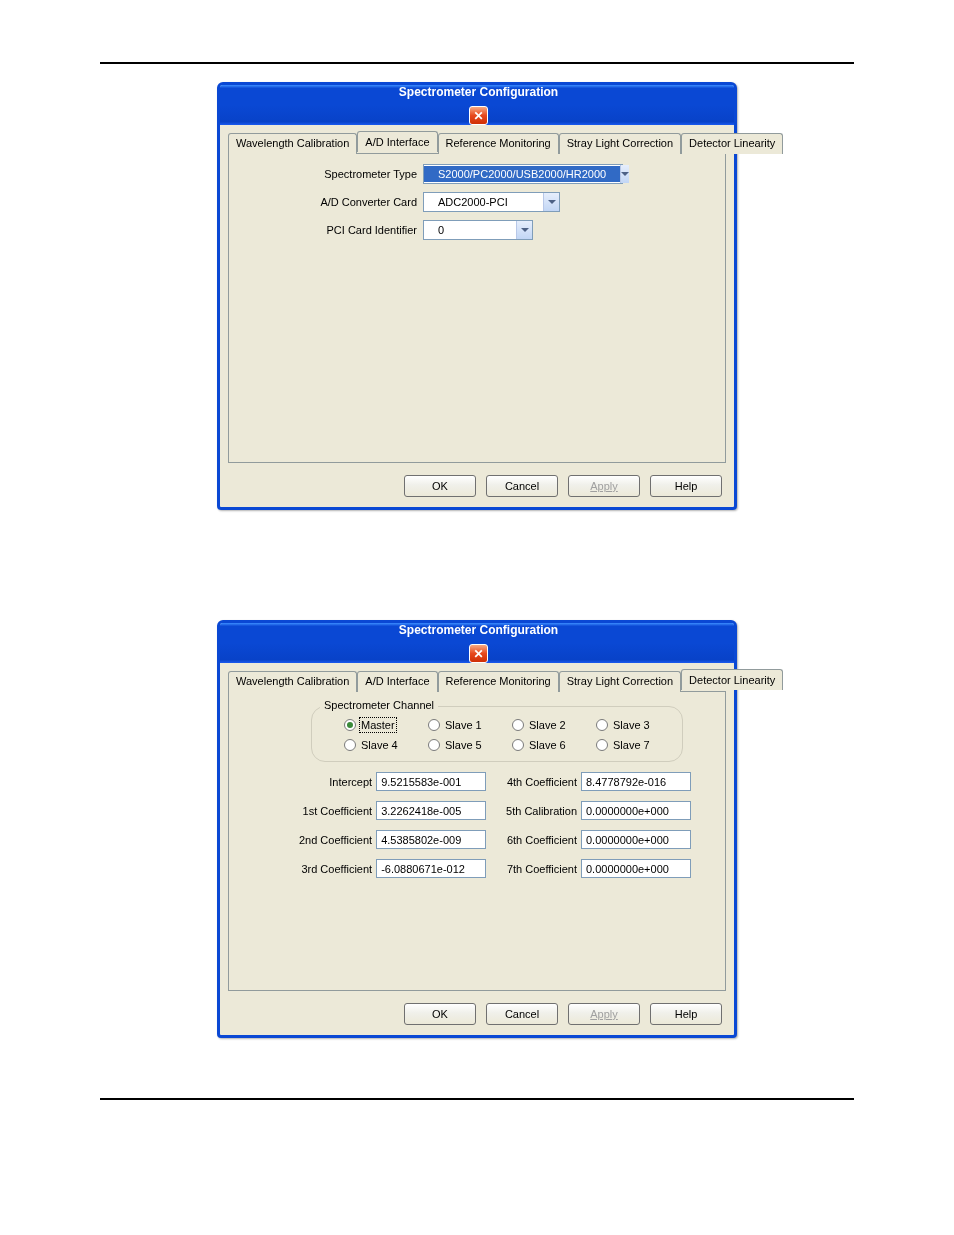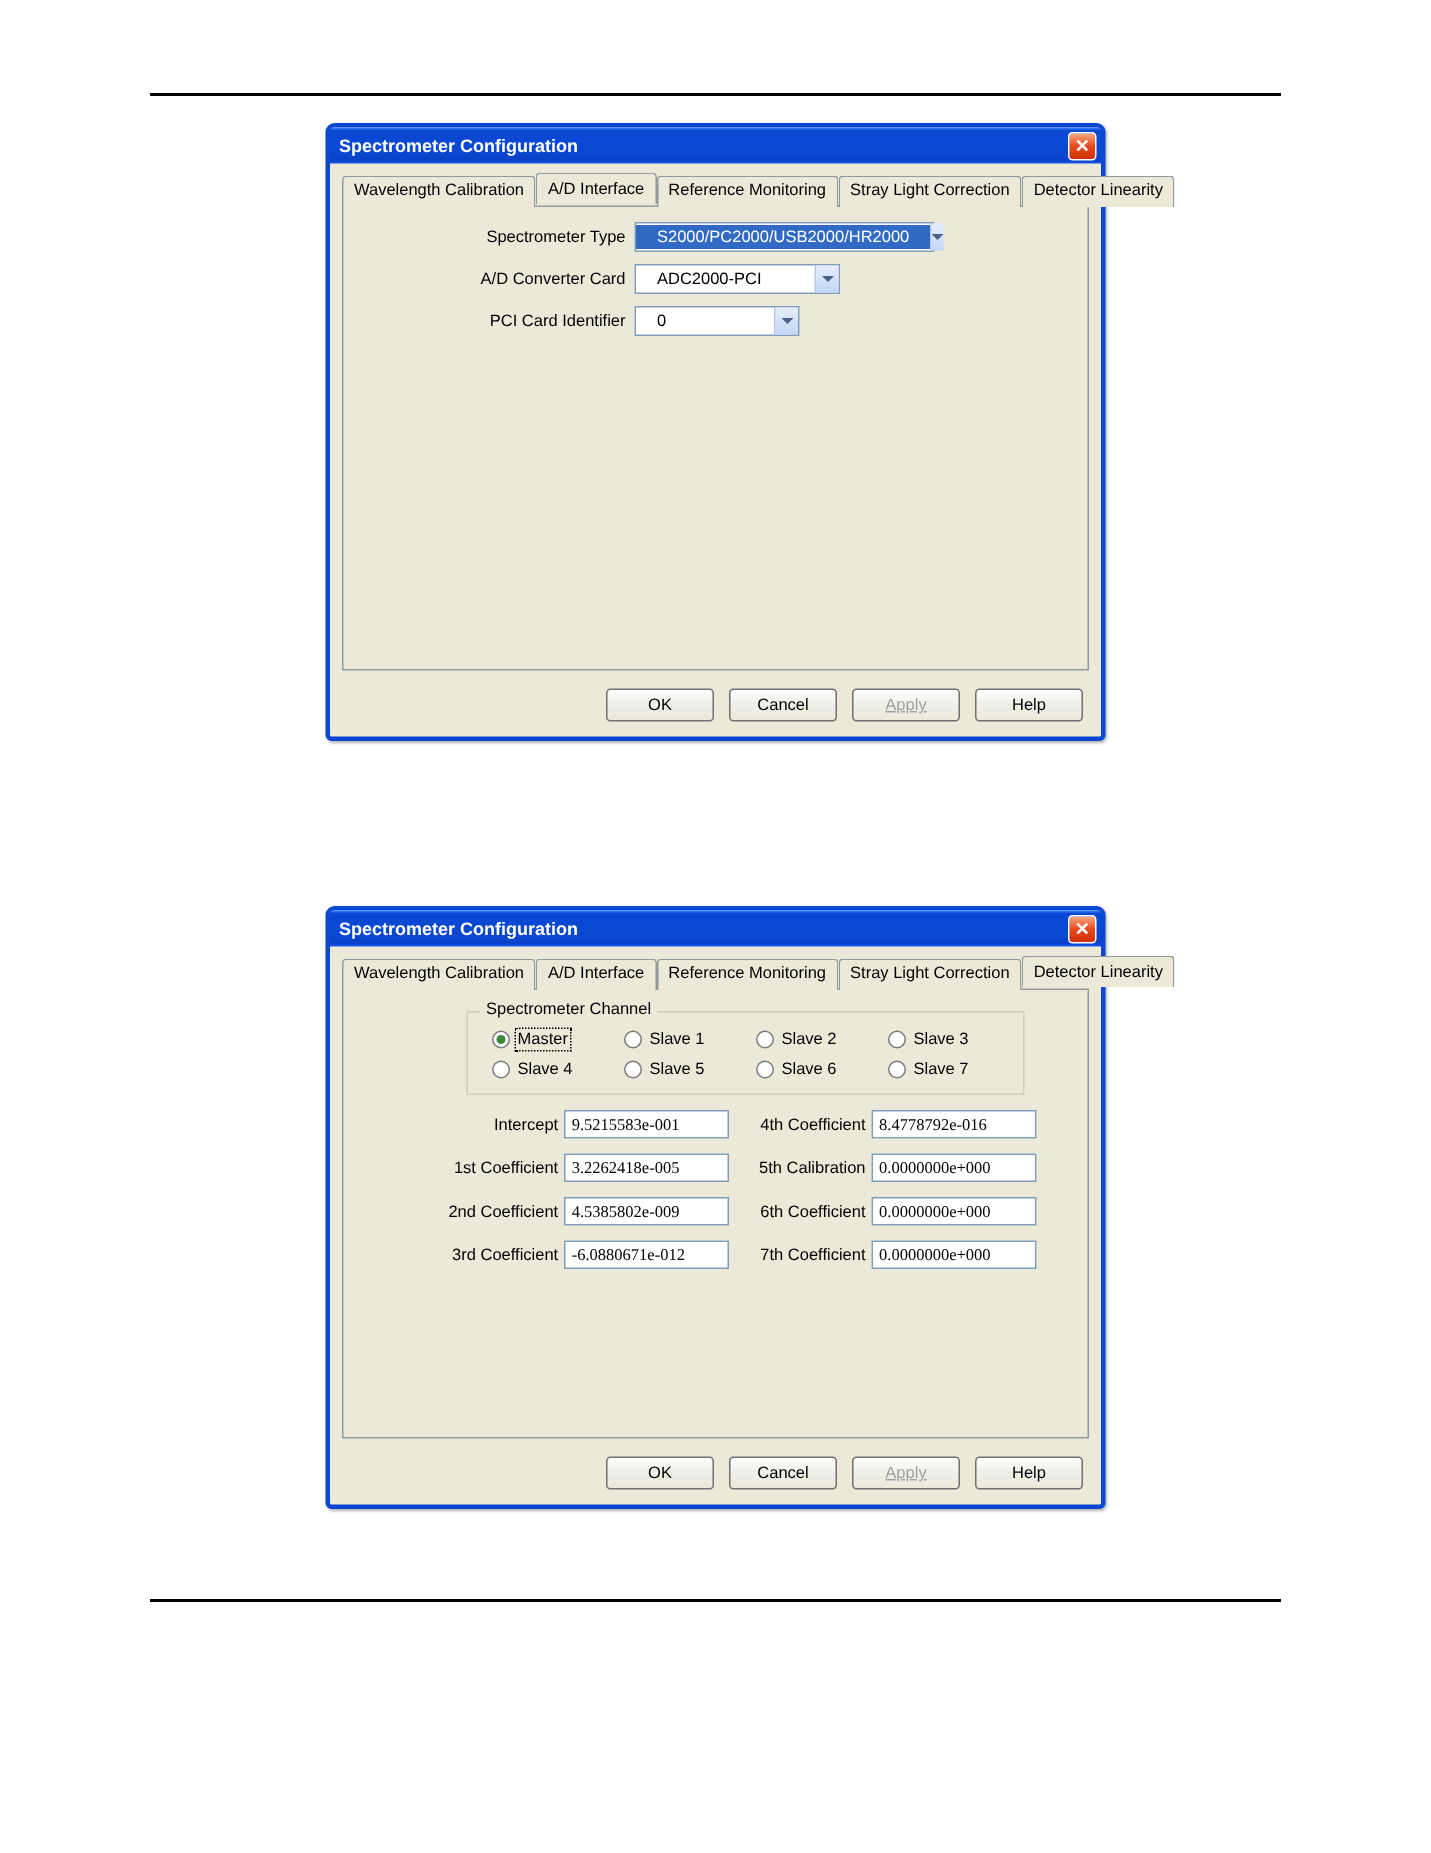--- a/index.html
+++ b/index.html
@@ -67,30 +67,31 @@
     margin-bottom: 110px;
   }
   .dialog {
     width: 520px;
     border: 3px solid #0a48d4;
     border-radius: 6px 6px 4px 4px;
     background: #ece9d8;
     box-shadow: 1px 1px 2px rgba(0,0,0,0.3);
   }
   .titlebar {
-    height: 24px;
+    height: 40px;
     background: linear-gradient(to bottom, #3b8cff 0%, #0a48d4 8%, #0a48d4 50%, #0842c8 92%, #1a5af0 100%);
     color: #fff;
     font-weight: bold;
     font-size: 12px;
     display: flex;
     align-items: center;
     justify-content: space-between;
     padding: 0 3px 0 6px;
     border-radius: 2px 2px 0 0;
+    flex-direction: column;
   }
   .close-btn {
     width: 19px; height: 19px;
     background: linear-gradient(to bottom, #f8a981 0%, #e7491e 50%, #cf2f05 100%);
     border: 1px solid #fff;
     border-radius: 3px;
     color: #fff;
     font-weight: bold;
     font-size: 12px;
     display: flex;
@@ -191,23 +192,23 @@
     text-align: center;
     line-height: 20px;
     padding: 0 8px;
   }
   .btn.disabled {
     color: #a0a0a0;
   }
   .btn .ul { text-decoration: underline; }
   .groupbox {
     border: 1px solid #d0cdbd;
-    border-radius: 0;
-    position: relative;
-    padding: 12px 16px 10px 16px;
+    border-radius: 14px;
+    position: relative;
+    padding: 12px 16px 10px 32px;
     margin: 4px 28px 10px 68px;
   }
   .group-legend {
     position: absolute;
     top: -8px; left: 8px;
     background: #ece9d8;
     padding: 0 4px;
     font-size: 11px;
   }
   .radio-grid {
@@ -263,21 +264,21 @@
     text-align: right;
     font-size: 11px;
     white-space: nowrap;
   }
   .text-input {
     border: 1px solid #7f9db9;
     background: #fff;
     height: 19px;
     padding: 2px 4px;
     font-size: 11px;
-    font-family: Liberation Serif, serif;
+    font-family: Liberation Sans, sans-serif;
     width: 100%;
   }
   .underline-e { text-decoration: underline; }
 </style>
 </head>
 <body>
 
 <div class="page">
 
   <div class="hr"></div>

